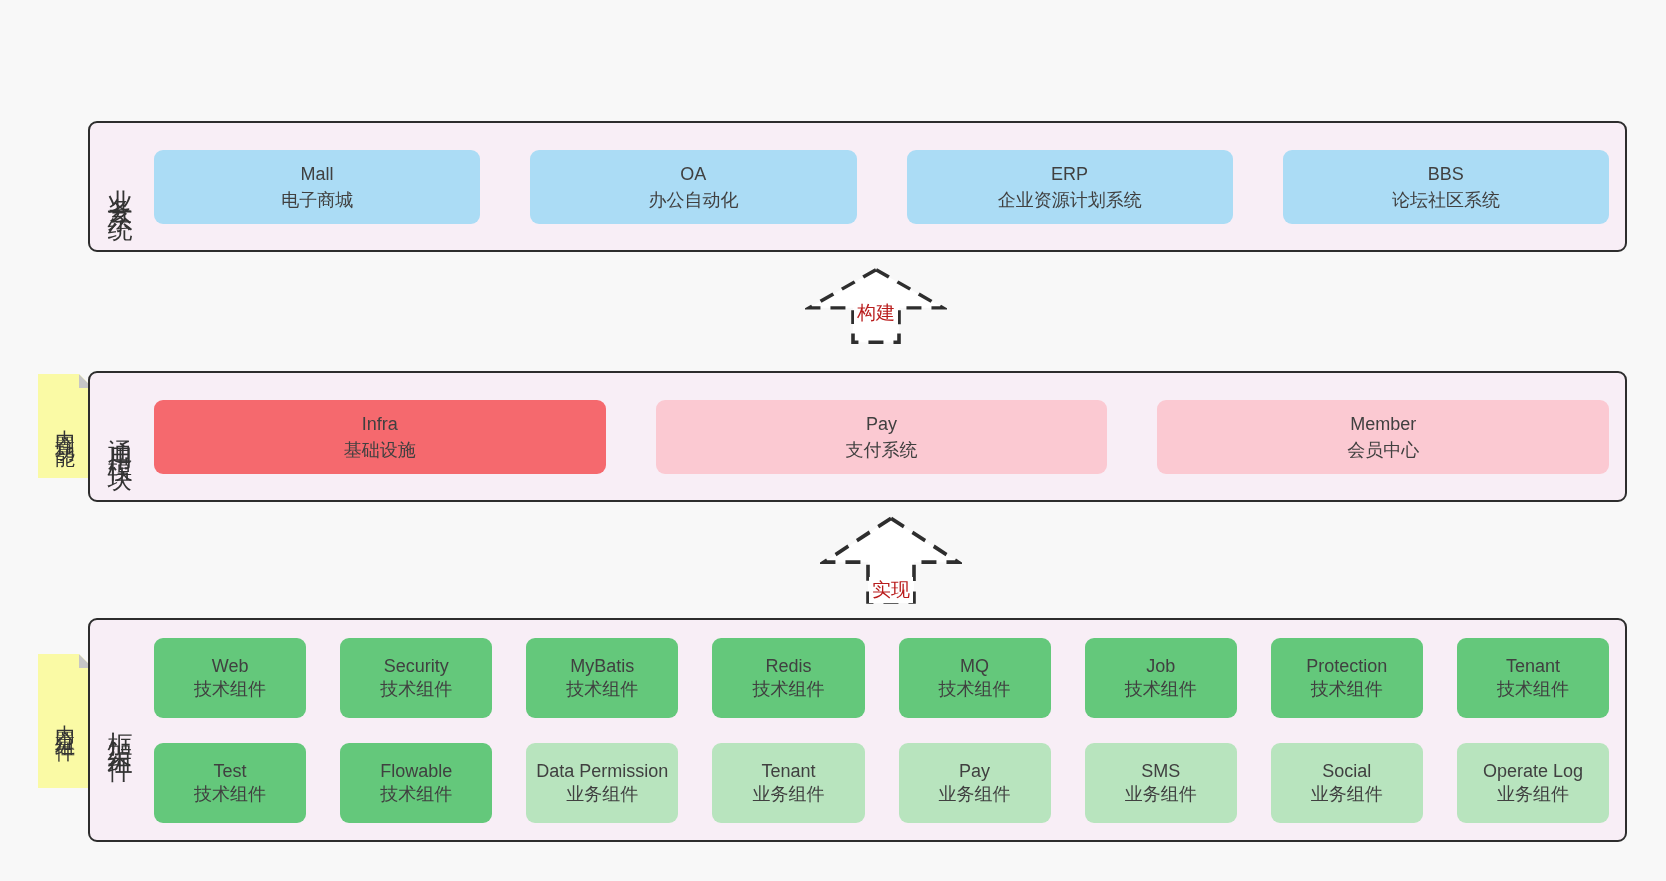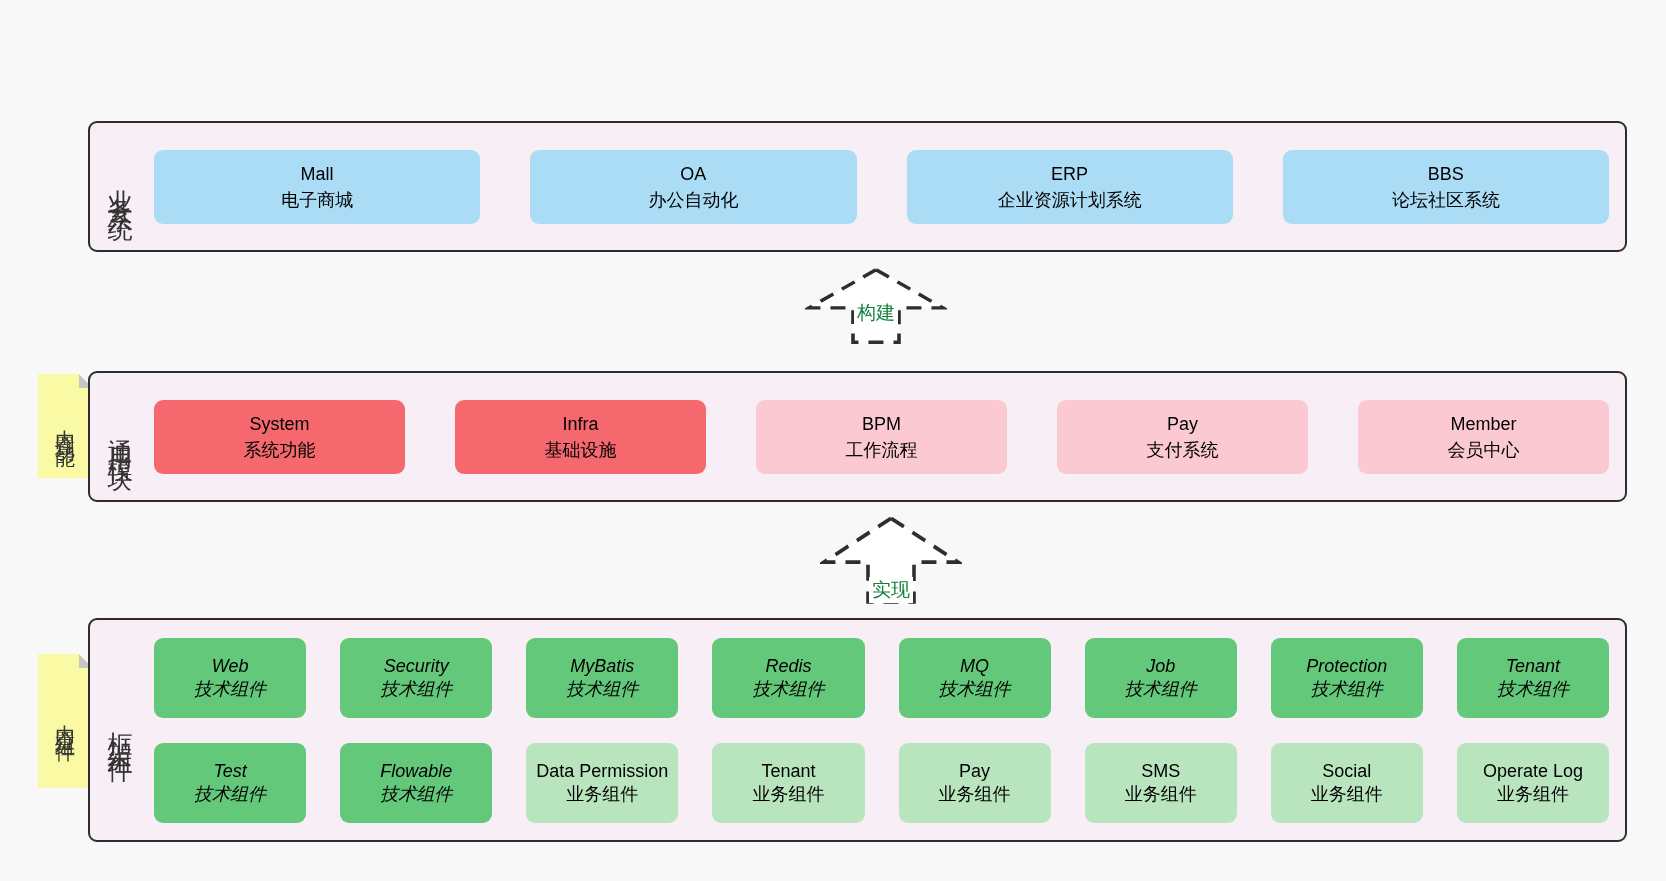--- a/index.html
+++ b/index.html
@@ -22,28 +22,28 @@
   .band-label { flex:0 0 60px; display:flex; align-items:center; justify-content:center; }
   .v-text {
     writing-mode:vertical-rl; text-orientation:upright;
     font-size:25px; letter-spacing:9px; color:#333; line-height:1;
   }
 
   .box-row { flex:1; display:flex; align-items:center; gap:50px; padding:0 16px 0 4px; }
   .box {
     flex:1; border-radius:9px; display:flex; flex-direction:column;
     align-items:center; justify-content:center; text-align:center;
-    font-size:18px; line-height:26px; color:#000000;
+    font-size:18px; line-height:26px; color:#404040;
   }
   .box-row .box { height:74px; }
 
   .box.blue       { background:#abdcf5; }
   .box.red        { background:#f5696e; }
   .box.pink       { background:#fbc9d2; }
-  .box.green      { background:#64c87b;font-style:italic; }
+  .box.green      { background:#64c87b; }
   .box.lightgreen { background:#b8e4be; }
 
   .grid { flex:1; display:flex; flex-direction:column; justify-content:center; gap:25px; padding:0 16px 0 4px; }
   .grid-row { display:flex; gap:34px; }
   .grid-row .box { height:80px; line-height:23px; padding:0 6px; box-sizing:border-box; }
 
   
   .sticky {
     position:absolute; left:38px; width:55px; background:#fafaa5; z-index:0;
     display:flex; align-items:center; justify-content:center;
@@ -57,21 +57,21 @@
   }
   .sticky .v-text { font-size:20px; letter-spacing:6px; }
 
   
   .arrow { position:absolute; z-index:1; }
   #arrow-build     { left:805px; top:266px; width:142px; height:80px; }
   #arrow-implement { left:820px; top:514px; width:142px; height:92px; }
   .arrow svg { display:block; width:100%; height:100%; }
   .arrow-label {
     position:absolute; left:50%; transform:translateX(-50%);
-    background:#ffffff; padding:0 3px; font-size:19px; white-space:nowrap; color:#15803d;
+    background:#ffffff; padding:0 3px; font-size:19px; white-space:nowrap; color:#b91c1c;
   }
   #arrow-build .arrow-label     { top:34px; }
   #arrow-implement .arrow-label { top:63px; }
 </style>
 </head>
 <body>
 
 <div class="canvas">
 
   <div class="sticky" id="sticky-functions">
@@ -113,30 +113,22 @@
     </svg>
     <span class="arrow-label">构建</span>
   </div>
 
   <div class="band" id="band-modules">
     <div class="band-label">
       <span class="v-text">通用模块</span>
     </div>
     <div class="box-row">
       <div class="box red">
-        <span>System</span>
-        <span>系统功能</span>
-      </div>
-      <div class="box red">
         <span>Infra</span>
         <span>基础设施</span>
-      </div>
-      <div class="box pink">
-        <span>BPM</span>
-        <span>工作流程</span>
       </div>
       <div class="box pink">
         <span>Pay</span>
         <span>支付系统</span>
       </div>
       <div class="box pink">
         <span>Member</span>
         <span>会员中心</span>
       </div>
     </div>

